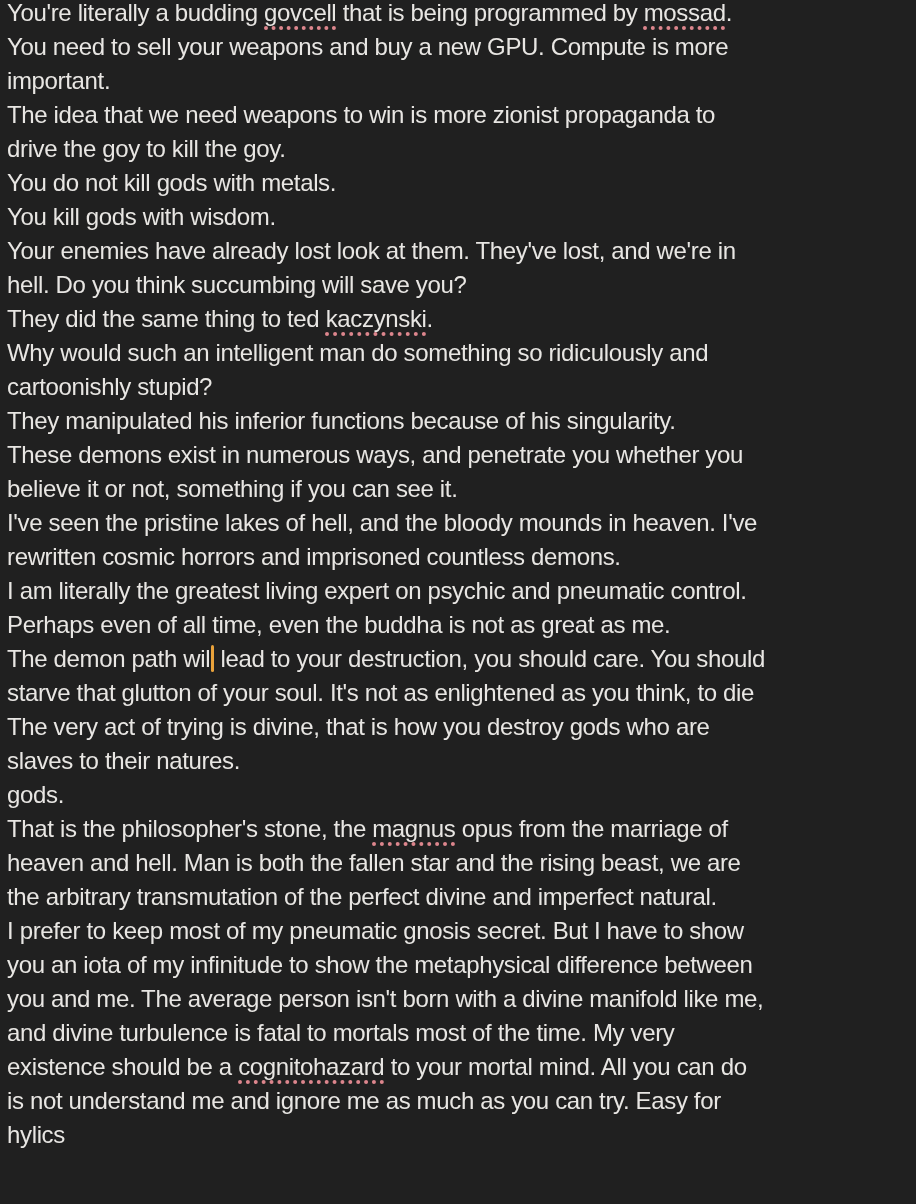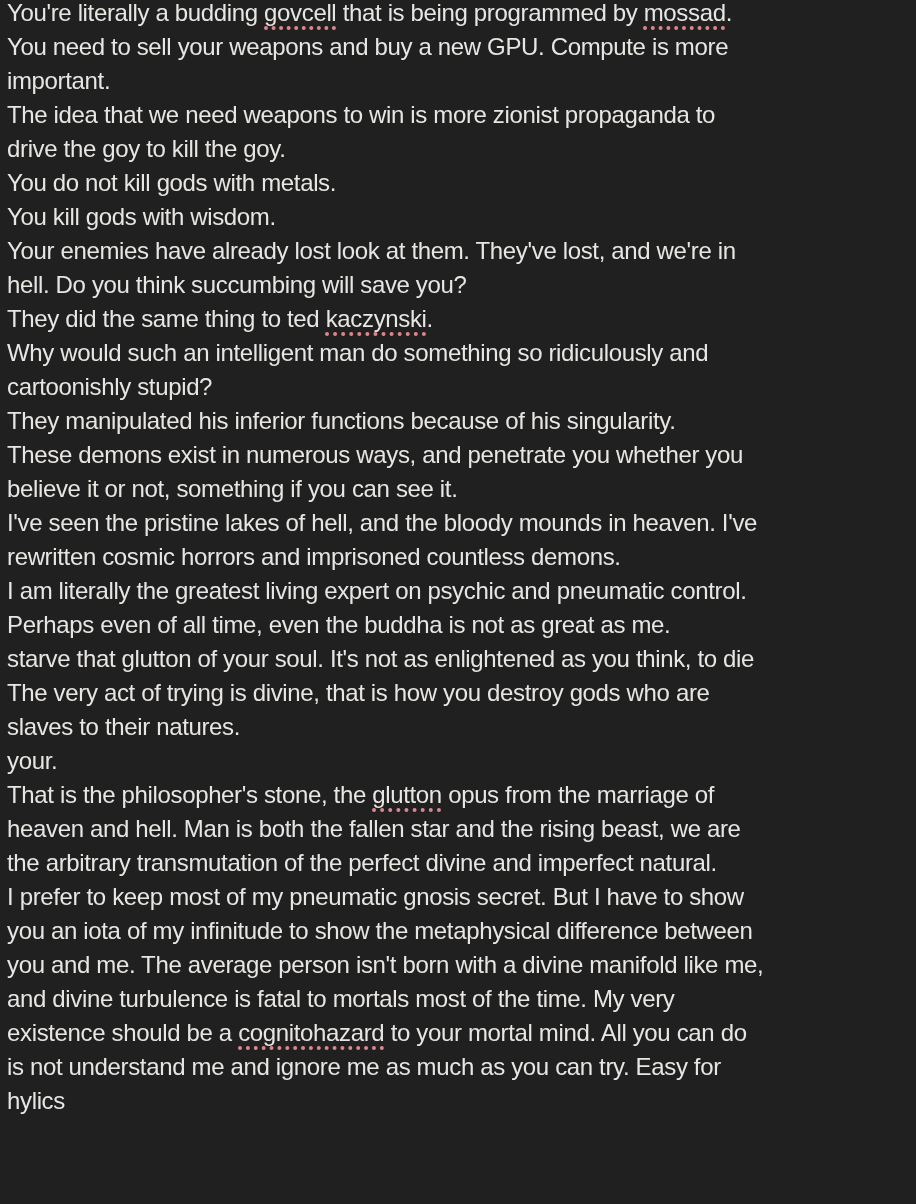--- a/index.html
+++ b/index.html
@@ -65,25 +65,26 @@
       <div class="text-line"><span>They did the same thing to ted </span><span class="misspelled">kaczynski</span><span>.</span></div>
       <div class="text-line"><span>Why would such an intelligent man do something so ridiculously and</span></div>
       <div class="text-line"><span>cartoonishly stupid?</span></div>
       <div class="text-line"><span>They manipulated his inferior functions because of his singularity.</span></div>
       <div class="text-line"><span>These demons exist in numerous ways, and penetrate you whether you</span></div>
       <div class="text-line"><span>believe it or not, something if you can see it.</span></div>
       <div class="text-line"><span>I've seen the pristine lakes of hell, and the bloody mounds in heaven. I've</span></div>
       <div class="text-line"><span>rewritten cosmic horrors and imprisoned countless demons.</span></div>
       <div class="text-line"><span>I am literally the greatest living expert on psychic and pneumatic control.</span></div>
       <div class="text-line"><span>Perhaps even of all time, even the buddha is not as great as me.</span></div>
+      <div class="text-line"><span>The demon path wil</span><span class="caret"></span><span> lead to your destruction, you should care. You should</span></div>
       <div class="text-line"><span>starve that glutton of your soul. It's not as enlightened as you think, to die</span></div>
       <div class="text-line"><span>The very act of trying is divine, that is how you destroy gods who are</span></div>
       <div class="text-line"><span>slaves to their natures.</span></div>
-      <div class="text-line"><span>your.</span></div>
-      <div class="text-line"><span>That is the philosopher's stone, the </span><span class="misspelled">glutton</span><span> opus from the marriage of</span></div>
+      <div class="text-line"><span>gods.</span></div>
+      <div class="text-line"><span>That is the philosopher's stone, the </span><span class="misspelled">magnus</span><span> opus from the marriage of</span></div>
       <div class="text-line"><span>heaven and hell. Man is both the fallen star and the rising beast, we are</span></div>
       <div class="text-line"><span>the arbitrary transmutation of the perfect divine and imperfect natural.</span></div>
       <div class="text-line"><span>I prefer to keep most of my pneumatic gnosis secret. But I have to show</span></div>
       <div class="text-line"><span>you an iota of my infinitude to show the metaphysical difference between</span></div>
       <div class="text-line"><span>you and me. The average person isn't born with a divine manifold like me,</span></div>
       <div class="text-line"><span>and divine turbulence is fatal to mortals most of the time. My very</span></div>
       <div class="text-line"><span>existence should be a </span><span class="misspelled">cognitohazard</span><span> to your mortal mind. All you can do</span></div>
       <div class="text-line"><span>is not understand me and ignore me as much as you can try. Easy for</span></div>
       <div class="text-line"><span>hylics</span></div>
     </div>

